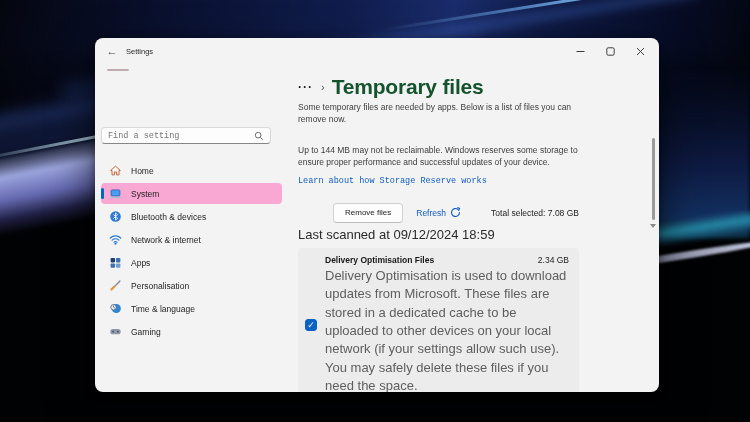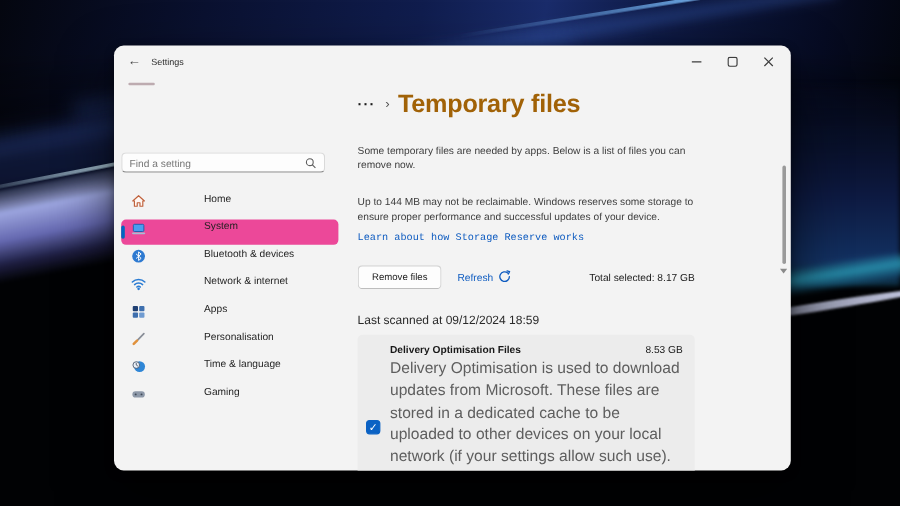--- a/index.html
+++ b/index.html
@@ -54,48 +54,48 @@
 
   
   .win-body { display:flex; height:328px; }
 
   
   .sidebar { width:193px; flex:0 0 193px; padding-top:63px; }
   .search-box { margin-left:6px; width:170px; height:17px; background:#fdfdfd;
     border:1px solid #d9d9d9; border-bottom:1px solid #868686; border-radius:4px;
     display:flex; align-items:center; padding:0 6px; }
   .search-box input { flex:1; border:none; outline:none; background:transparent;
-    font-size:8.5px; color:#5f5f5f; font-family:Liberation Sans, sans-serif; min-width:0; }
+    font-size:8.5px; color:#5f5f5f; font-family:Liberation Mono, monospace; min-width:0; }
   .nav { margin-top:16px; }
   .nav-item { position:relative; margin:2px 6px; height:21px; border-radius:4px;
-    display:flex; padding-left:7px; cursor:default;gap:39px; }
-  .nav-item.selected { background:#ec4899; }
+    display:flex; align-items:center; padding-left:7px; cursor:default; }
+  .nav-item.selected { background:#f9a8d4; }
   .nav-item.selected::before { content:""; position:absolute; left:0; top:5px; width:3px; height:11px;
     border-radius:2px; background:#0067C0; }
   .nav-icon { width:14px; height:14px; display:flex; align-items:center; justify-content:center; }
   .nav-label { margin-left:9px; font-size:8.5px; color:#1f1f1f; }
 
   
   .main { position:relative; flex:1; padding:11px 0 0 10px; }
   .col { width:281px; }
   .crumbs { display:flex; align-items:center; height:24px; }
   .crumb-ellipsis { font-size:12px; font-weight:bold; color:#1b1b1b; letter-spacing:1px; line-height:10px; }
   .crumb-chevron { margin:0 7px 0 8px; font-size:11px; color:#505050; }
-  .page-title { font-size:21px; font-weight:600; color:#a16207; letter-spacing:-.2px; }
-  .para { margin-top:20px; font-size:8.5px; line-height:1.46; color:#3d3d3d; }
+  .page-title { font-size:21px; font-weight:600; color:#14532d; letter-spacing:-.2px; }
+  .para { margin-top:2px; font-size:8.5px; line-height:1.46; color:#3d3d3d; }
   .para + .para { margin-top:18px; }
   .reserve-link { display:inline-block; margin-top:6px; font-size:8.5px; color:#0F5CC0; text-decoration:none;font-family:Liberation Mono, monospace; }
   .toolbar { margin-top:16px; display:flex; align-items:center; height:20px; }
   .btn-remove { height:20px; padding:0 11px; background:#fdfdfd; border:1px solid #d2d2d2;
     border-bottom-color:#bdbdbd; border-radius:4px; font-size:8px; color:#1b1b1b;
-    font-family:inherit; display:flex; align-items:center; }
+    font-family:inherit; display:flex; align-items:center;margin-left:35px; }
   .refresh { margin-left:13px; display:flex; align-items:center; color:#0F5CC0; font-size:8.5px; cursor:default; }
   .refresh svg { margin-left:4px; }
   .total-selected { margin-left:auto; font-size:8.5px; color:#1b1b1b; }
-  .last-scanned { margin-top:21px; font-size:10px; color:#2a2a2a; }
+  .last-scanned { margin-top:4px; font-size:13px; color:#2a2a2a; }
 
   .file-card { margin-top:6px; background:#ececec; border-radius:4px; display:flex; padding:7px 10px 7px 5px; }
   .file-card.clipped { border-radius:4px 4px 0 0; }
   .cb-col { width:22px; flex:0 0 22px; display:flex; align-items:center; justify-content:flex-start; padding-left:2px; }
   .checkbox { width:12px; height:12px; border-radius:3px; background:#0B62C4; border:1px solid #0B62C4;
     display:flex; align-items:center; justify-content:center; }
   .checkbox span { color:#fff; font-size:9px; line-height:9px; }
   .file-text { flex:1; }
   .file-head { display:flex; align-items:baseline; }
   .file-name { font-size:8.5px; font-weight:bold; color:#181818; }
@@ -268,35 +268,35 @@
 
           <div class="toolbar">
             <button class="btn-remove">Remove files</button>
             <span class="refresh">
               <span>Refresh</span>
               <svg width="11" height="11" viewBox="0 0 13 13">
                 <path d="M11.2 6.5 A4.7 4.7 0 1 1 9.6 3" fill="none" stroke="#0F5CC0" stroke-width="1.3" stroke-linecap="round"></path>
                 <path d="M8.9 0.9 L11.4 1.6 L10.2 4" fill="none" stroke="#0F5CC0" stroke-width="1.3" stroke-linejoin="round" stroke-linecap="round"></path>
               </svg>
             </span>
-            <span class="total-selected">Total selected: 8.17 GB</span>
+            <span class="total-selected">Total selected: 7.08 GB</span>
           </div>
 
           <div class="last-scanned">Last scanned at 09/12/2024 18:59</div>
 
           <div class="file-card">
             <div class="cb-col">
               <span class="checkbox">
                 <span>✓</span>
               </span>
             </div>
             <div class="file-text">
               <div class="file-head">
                 <span class="file-name">Delivery Optimisation Files</span>
-                <span class="file-size">8.53 GB</span>
+                <span class="file-size">2.34 GB</span>
               </div>
               <div class="file-desc">Delivery Optimisation is used to download updates from Microsoft. These files are stored in a dedicated cache to be uploaded to other devices on your local network (if your settings allow such use). You may safely delete these files if you need the space.</div>
             </div>
           </div>
 
           <div class="file-card clipped">
             <div class="cb-col">
               <span class="checkbox">
                 <span>✓</span>
               </span>

